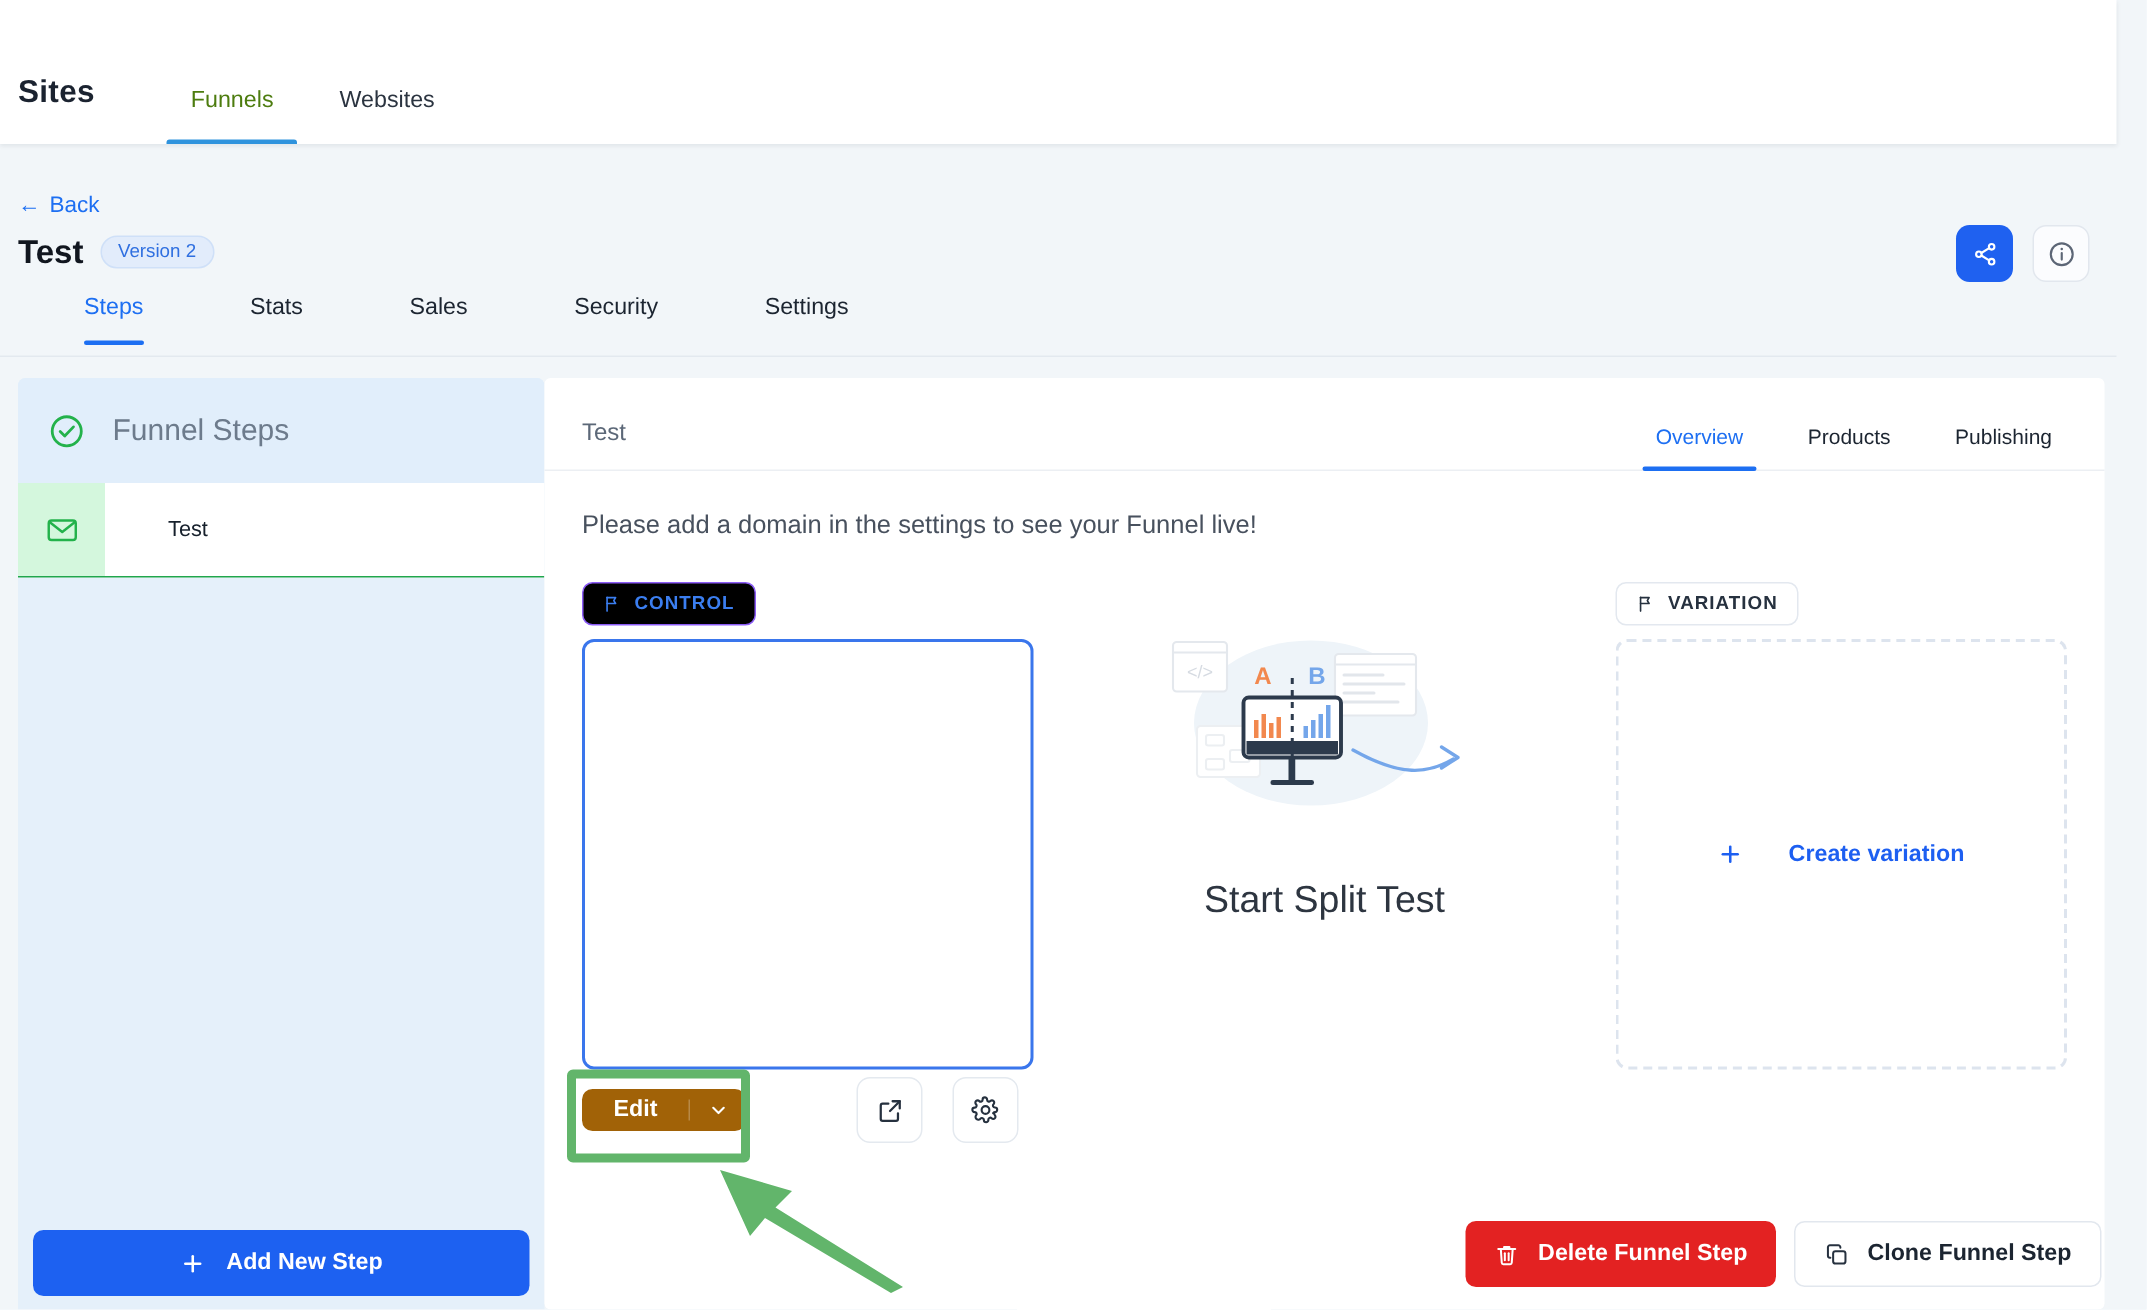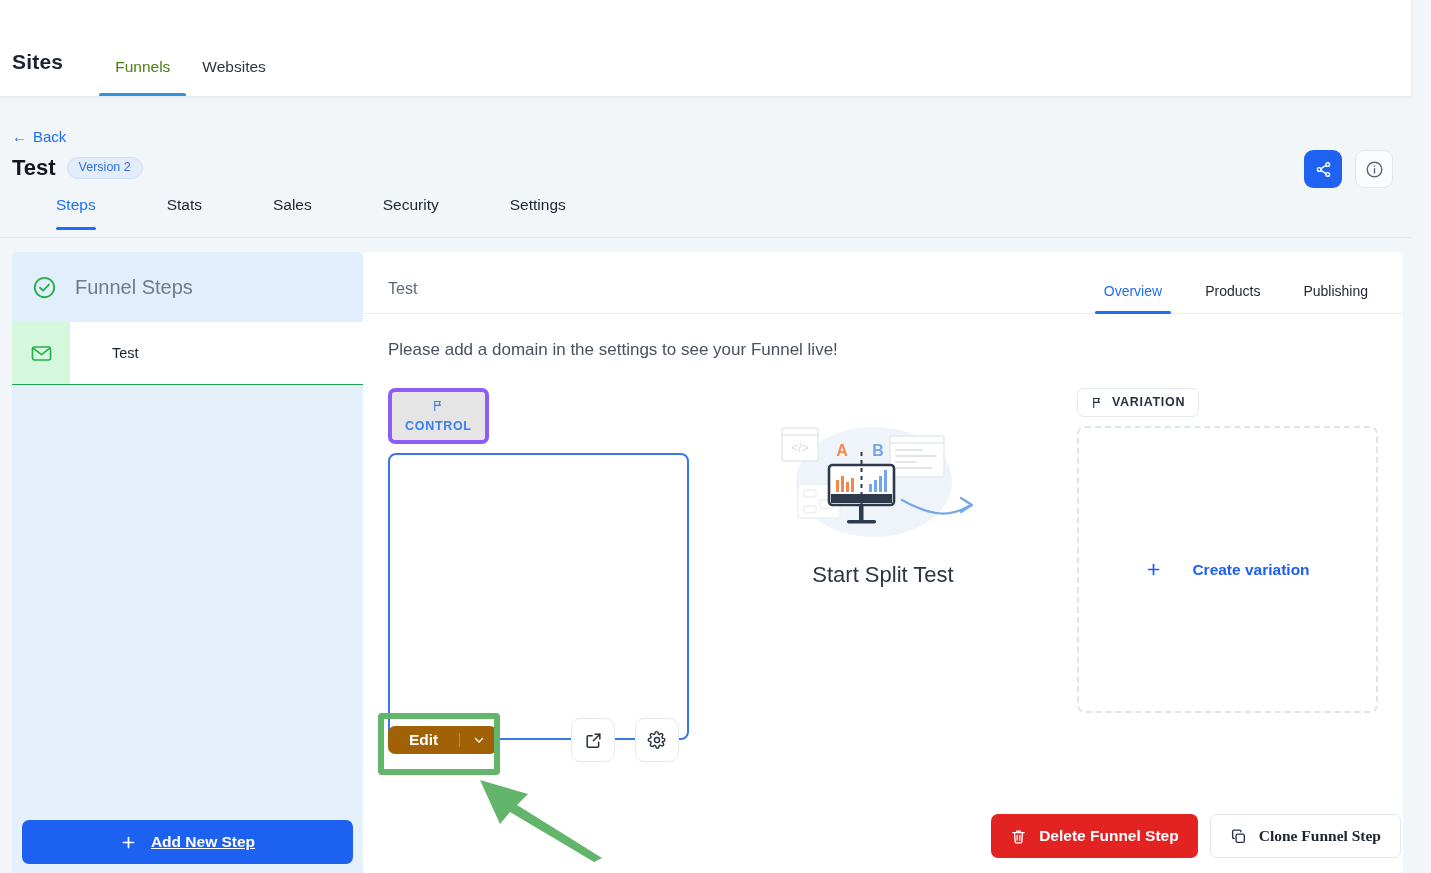--- a/index.html
+++ b/index.html
@@ -10,21 +10,21 @@
     overflow: hidden;
   }
   #app { position: relative; width: 1431px; height: 873px; background: #f2f6f9; }
 
   
   .topbar {
     position: absolute; left: 0; top: 0; width: 1411px; height: 96px;
     background: #ffffff;
     box-shadow: 0 1px 3px rgba(16,24,40,.08);
   }
-  .topnav { position: absolute; left: 12px; bottom: 0; display: flex; align-items: flex-end; gap: 0; }
+  .topnav { position: absolute; left: 12px; bottom: 0; display: flex; align-items: flex-end; gap: 12px; }
   .topnav-brand {
     font-size: 21px; font-weight: bold; color: #1b2330;
     padding: 0 0 22px 0; margin-right: 36px; letter-spacing: .2px;
   }
   .topnav-tab {
     font-size: 15.5px; color: #2b3440; padding: 0 16px 20px 16px;
     position: relative; cursor: pointer; white-space: nowrap;
   }
   .topnav-tab.active { color: #4d7c0f; text-align: right; }
   .topnav-tab.active::after {
@@ -93,21 +93,21 @@
   }
   .step-icon-cell {
     width: 58px; min-height: 62px; background: #d4f7dd;
     display: flex; align-items: center; justify-content: center;
   }
   .step-label { display: flex; align-items: center; padding-left: 42px; font-size: 14.5px; color: #16202c; }
   .addstep-wrap { position: absolute; left: 0; bottom: 9px; width: 351px; padding: 0 10px; }
   .addstep-btn {
     width: 100%; height: 44px; background: #1d61f1; color: #fff; border: none;
     border-radius: 7px; font-size: 15.5px; font-family: inherit; font-weight: bold;
-    cursor: pointer; display: flex; align-items: center; justify-content: center; gap: 14px; text-decoration: underline;
+    cursor: pointer; display: flex; align-items: center; justify-content: center; gap: 14px;
   }
 
   
   .maincard {
     position: absolute; left: 363px; top: 252px; width: 1040px; height: 621px;
     background: #ffffff; border-radius: 4px;
   }
   .main-head {
     display: flex; align-items: flex-end; justify-content: space-between;
     padding: 28px 26px 0 25px; border-bottom: 1px solid #eceff3;
@@ -125,41 +125,41 @@
   }
   .domain-notice { padding: 26px 25px 0; font-size: 17px; color: #48515e; }
 
   .variants-row { display: flex; padding: 28px 25px 0; gap: 0; position: relative; }
 
   .flag-badge {
     display: inline-flex; align-items: center; gap: 8px;
     border-radius: 7px; padding: 7px 13px; font-size: 12.5px;
     letter-spacing: .7px; font-weight: bold; line-height: 1;
   }
-  .flag-badge.control { background: #e5e5e5; border: 4px solid #8b5cf6; color: #3b7ef0; flex-direction: column; }
+  .flag-badge.control { background: #000000; border: 1px solid #8b5cf6; color: #3b7ef0; }
   .flag-badge.variation { background: #ffffff; border: 1px solid #e3e8ef; color: #26313f; }
 
   .preview-box {
     width: 301px; height: 287px; border-radius: 8px; margin-top: 9px; background: #fff;
   }
   .preview-box.control { border: 2px solid #3a76ec; }
   .preview-box.variation {
     width: 301px; border: 2px dashed #dde4ee;
     display: flex; align-items: center; justify-content: center;
   }
   .create-variation {
     display: flex; align-items: center; gap: 30px; color: #1d5ff1;
     font-size: 15.5px; font-weight: bold; cursor: pointer;
   }
 
   .split-promo {
     flex: 1; display: flex; flex-direction: column; align-items: center;
     justify-content: flex-start; padding-top: 22px;
   }
-  .split-title { font-size: 22px; color: #2d3540; margin-top: 12px; }
+  .split-title { font-size: 25px; color: #2d3540; margin-top: 36px; }
   .split-sub {
     font-size: 17px; color: #5e6976; text-align: center; margin-top: 11px;
     max-width: 352px; line-height: 1.55;
   }
 
   .ctrl-actions {
     position: absolute; left: 388px; top: 718px; display: flex; align-items: center; gap: 0;
   }
   .edit-split-btn {
     display: flex; align-items: center; background: #a16207; border-radius: 7px;
@@ -181,21 +181,21 @@
 
   .bottom-actions { position: absolute; right: 30px; top: 814px; display: flex; gap: 12px; }
   .btn-danger {
     display: flex; align-items: center; gap: 12px; background: #e32222; color: #fff;
     border: none; border-radius: 7px; padding: 0 19px; height: 44px;
     font-size: 15.5px; font-weight: bold; font-family: inherit; cursor: pointer;
   }
   .btn-plain {
     display: flex; align-items: center; gap: 12px; background: #fff; color: #1c2531;
     border: 1px solid #e2e7ee; border-radius: 7px; padding: 0 19px; height: 44px;
-    font-size: 15.5px; font-weight: bold; font-family: Liberation Serif, serif; cursor: pointer;
+    font-size: 15.5px; font-weight: bold; font-family: Liberation Sans, sans-serif; cursor: pointer;
   }
 
   
   .annot-box {
     position: absolute; left: 378px; top: 713px; width: 122px; height: 62px;
     border: 6px solid #62b56b; border-radius: 4px; pointer-events: none;
   }
   .annot-arrow { position: absolute; left: 470px; top: 758px; pointer-events: none; }
 </style>
 </head>

